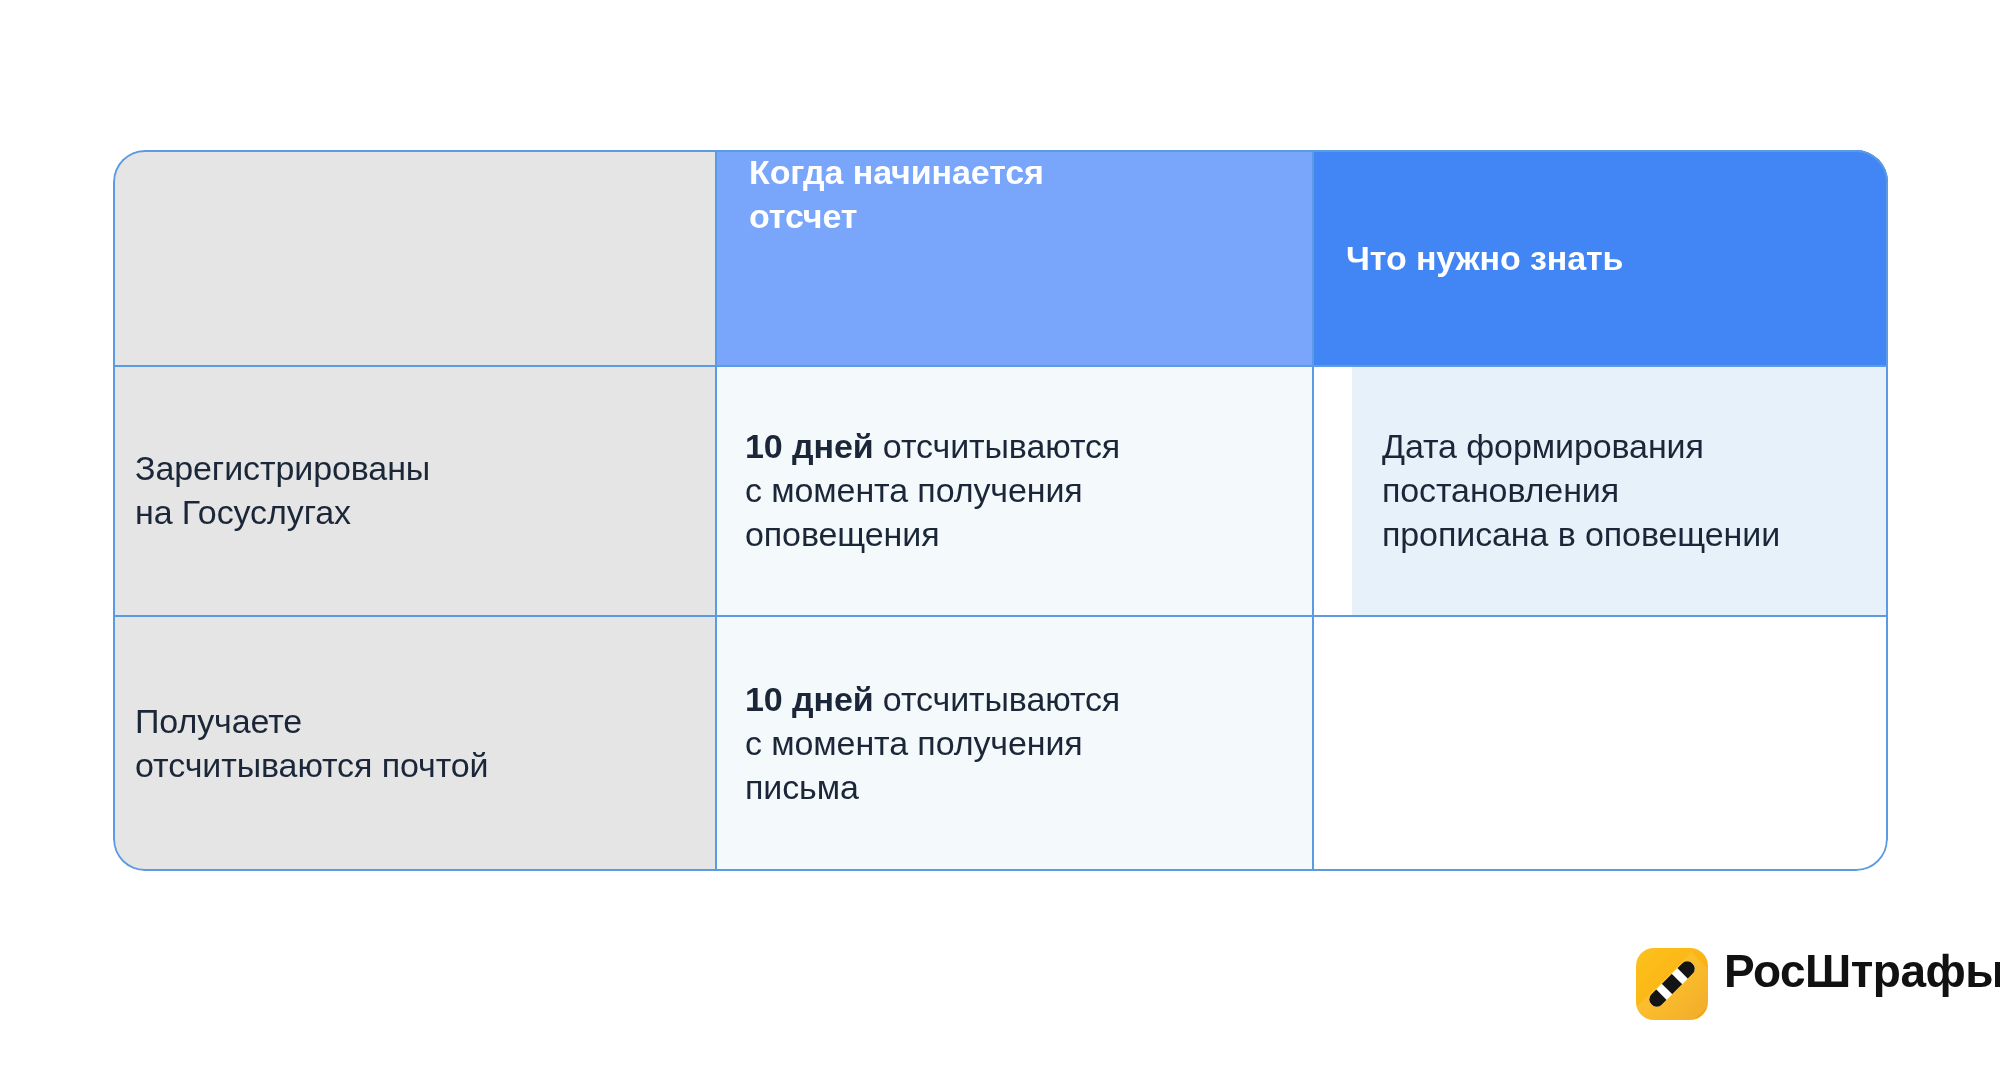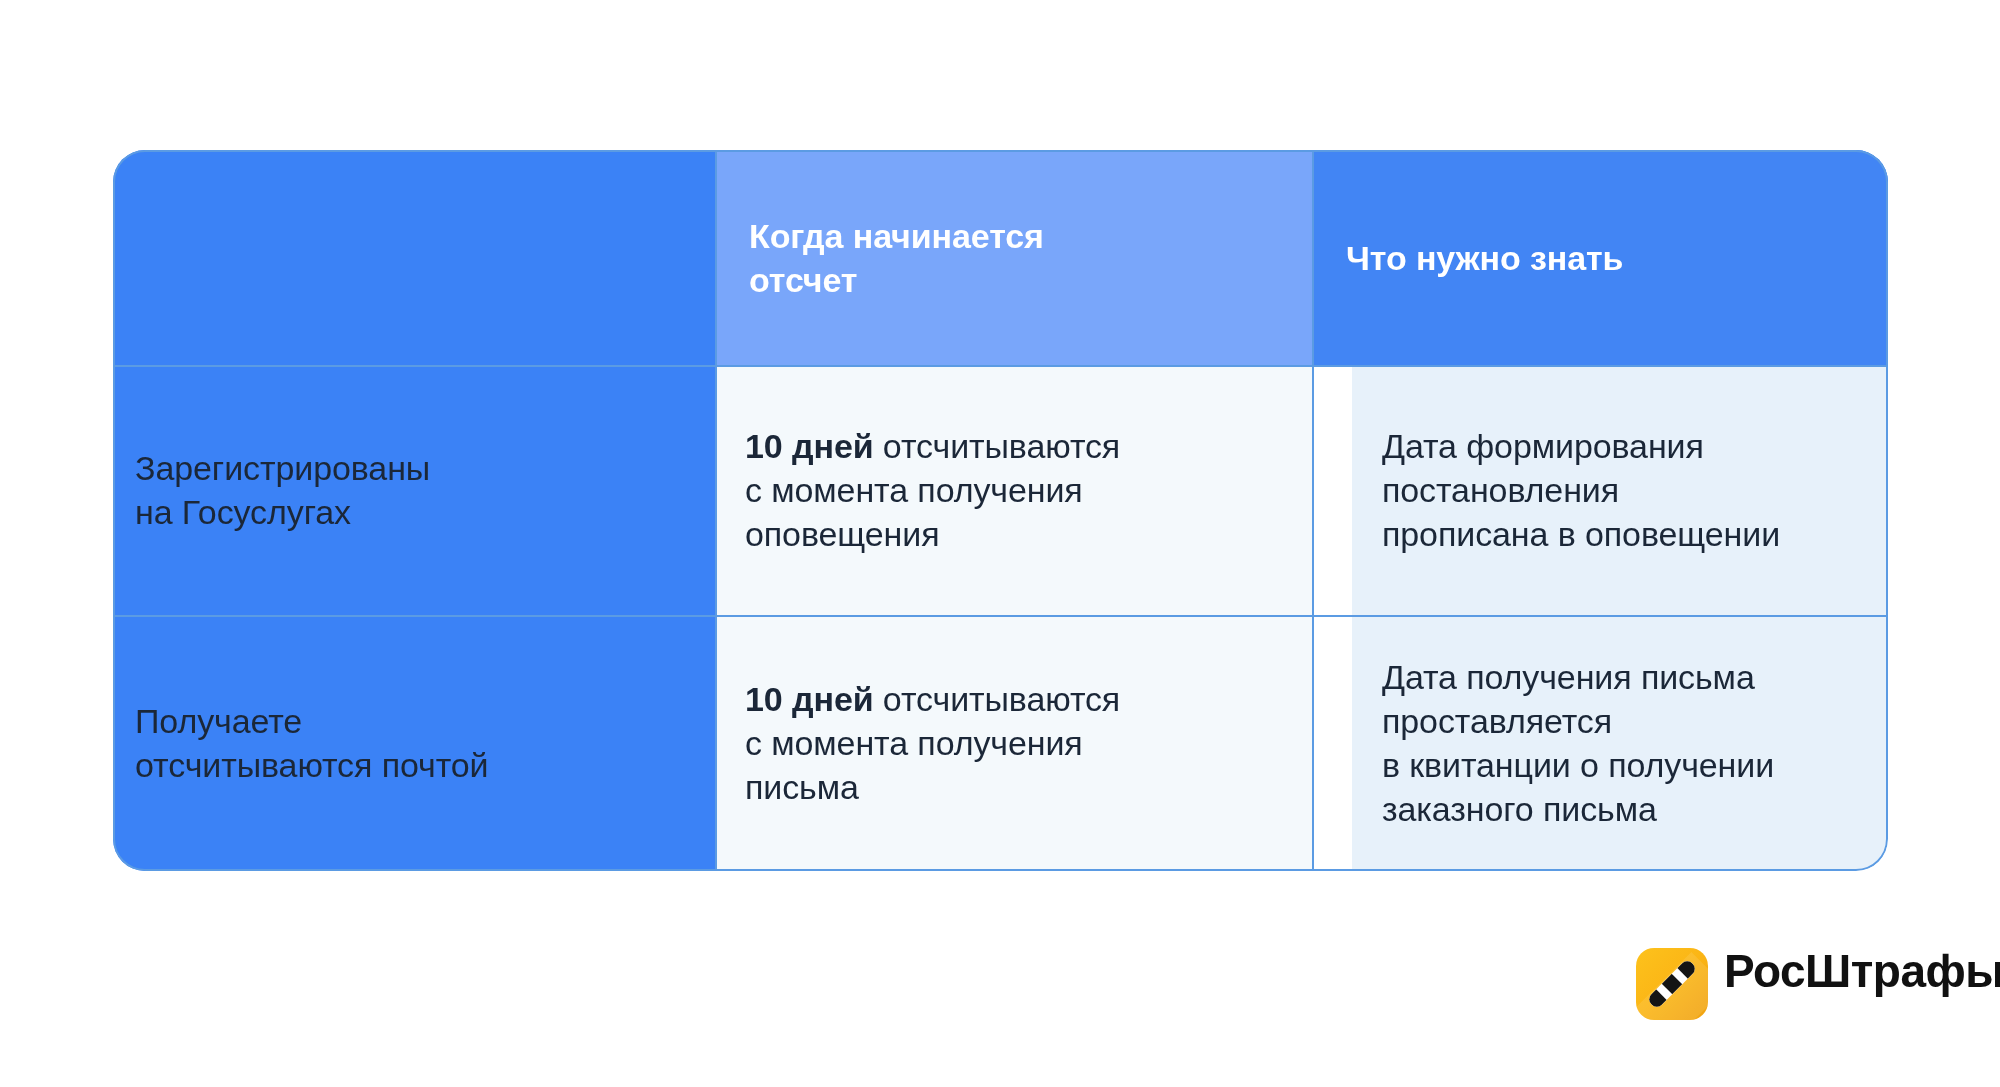--- a/index.html
+++ b/index.html
@@ -41,21 +41,21 @@
   }
 
   .cell {
     position: relative;
     display: flex;
     flex-direction: column;
     justify-content: center;
   }
 
   
-  .c1 { background: #3b82f6; }
+  .c1 { background: #e5e5e5; }
   .c2-head { background: #79A6FA; }
   .c3-head { background: #4285F4; }
   .c2-body { background: #F4F9FC; justify-content: center; }
   .c3-body { background: #E7F1FA; margin-left: 40px; }
 
   
   .head-text {
     color: #ffffff;
     font-size: 34px;
     font-weight: 700;
@@ -223,35 +223,29 @@
 
       <div class="cell c1">
         <div class="body-text">Получаете
 отсчитываются почтой</div>
       </div>
       <div class="cell c2-body">
         <div class="body-text"><b>10 дней</b><span> отсчитываются
 с момента получения
 письма</span></div>
       </div>
-      <div class="cell c3-body">
-        <div class="body-text">Дата получения письма
-проставляется
-в квитанции о получении
-заказного письма</div>
-      </div>
 
     </div>
 
     <div class="head-cover">
       <div class="hc2"></div>
       <div class="hc3"></div>
     </div>
 
-    <div style="position:absolute;left:602px;top:0;width:597px;height:216px;display:flex;flex-direction:column;justify-content:center;">
+    <div style="position:absolute;left:602px;top:0;width:597px;height:216px;display:flex;flex-direction:column;">
       <div class="head-text">Когда начинается
 отсчет</div>
     </div>
     <div style="position:absolute;left:1199px;top:0;width:576px;height:216px;display:flex;flex-direction:column;justify-content:center;">
       <div class="head-text">Что нужно знать</div>
     </div>
 
     <div class="borders">
       <div class="hline h1"></div>
       <div class="hline h2"></div>

